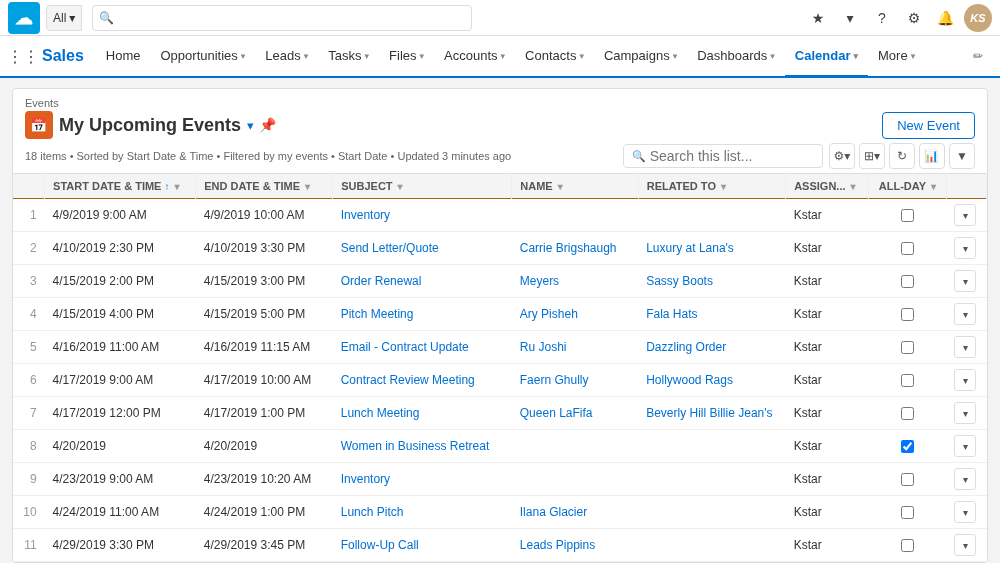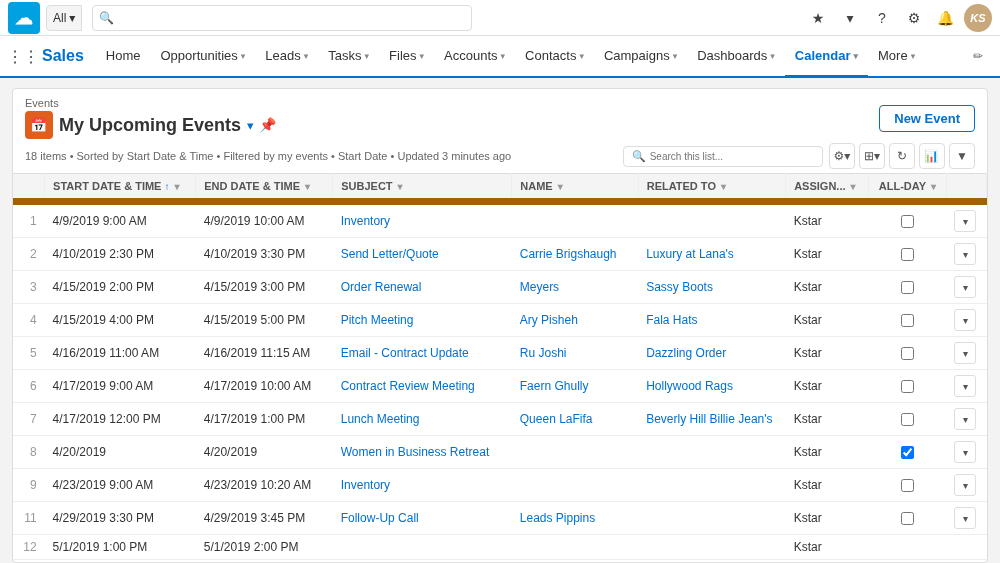--- a/index.html
+++ b/index.html
@@ -161,21 +161,21 @@
       border: 1px solid #ddd;
       border-radius: 4px;
       height: 100%;
       display: flex;
       flex-direction: column;
     }
 
     .panel-header {
       padding: 8px 12px 0 12px;
       display: flex;
-      align-items: center;
+      align-items: flex-end;
       justify-content: space-between;
       gap: 23px;
     }
     .panel-breadcrumb {
       font-size: 11px;
       color: #666;
     }
     .panel-title-row {
       display: flex;
       align-items: center;
@@ -209,21 +209,21 @@
     }
     .new-event-btn {
       background: #fff;
       border: 1px solid #0070d2;
       color: #0070d2;
       border-radius: 4px;
       padding: 5px 14px;
       font-size: 13px;
       cursor: pointer;
       white-space: nowrap;
-      font-weight: 700;
+      font-weight: 400;
     }
 
     .panel-meta {
       padding: 4px 12px 4px 12px;
       font-size: 11px;
       color: #666;
       display: flex;
       align-items: center;
       justify-content: space-between;
     }
@@ -233,21 +233,21 @@
       border: 1px solid #ddd;
       border-radius: 4px;
       padding: 3px 8px;
       gap: 4px;
       background: #fff;
       width: 200px;
     }
     .search-this-list input {
       border: none;
       outline: none;
-      font-size: 10px;
+      font-size: 14px;
       width: 100%;
       color: #666;
     }
     .meta-actions {
       display: flex;
       align-items: center;
       gap: 4px;
     }
     .meta-btn {
       width: 26px;
@@ -268,21 +268,21 @@
       overflow-y: auto;
       flex: 1;
     }
     table {
       width: 100%;
       border-collapse: collapse;
       font-size: 12px;
     }
     thead tr {
       background: #f4f4f4;
-      border-bottom: 7px solid #a16207;
+      border-bottom: 1px solid #a16207;
       border-top: 1px solid #ddd;
     }
     th {
       padding: 6px 8px;
       text-align: left;
       font-weight: 600;
       font-size: 11px;
       color: #555;
       white-space: nowrap;
       border-right: 1px solid #eee;
@@ -590,20 +590,37 @@
     <td class="col-allday">
                 <div class="checkbox-cell">
                   <input type="checkbox" style="">
                 </div>
               </td>
     <td class="col-action">
                 <div class="dropdown-arrow">▾</div>
               </td>
   </tr>
             <tr>
+    <td class="row-num col-num">10</td>
+    <td class="col-start">4/24/2019 11:00 AM</td>
+    <td class="col-end">4/24/2019 1:00 PM</td>
+    <td class="col-subject"><a class="link" href="#">Lunch Pitch</a></td>
+    <td class="col-name"><a class="link" href="#">Ilana Glacier</a></td>
+    <td class="col-related"></td>
+    <td class="col-assign">Kstar</td>
+    <td class="col-allday">
+                <div class="checkbox-cell">
+                  <input type="checkbox" style="">
+                </div>
+              </td>
+    <td class="col-action">
+                <div class="dropdown-arrow">▾</div>
+              </td>
+  </tr>
+            <tr>
     <td class="row-num col-num">11</td>
     <td class="col-start">4/29/2019 3:30 PM</td>
     <td class="col-end">4/29/2019 3:45 PM</td>
     <td class="col-subject"><a class="link" href="#">Follow-Up Call</a></td>
     <td class="col-name"><a class="link" href="#">Leads Pippins</a></td>
     <td class="col-related"></td>
     <td class="col-assign">Kstar</td>
     <td class="col-allday">
                 <div class="checkbox-cell">
                   <input type="checkbox" style="">

